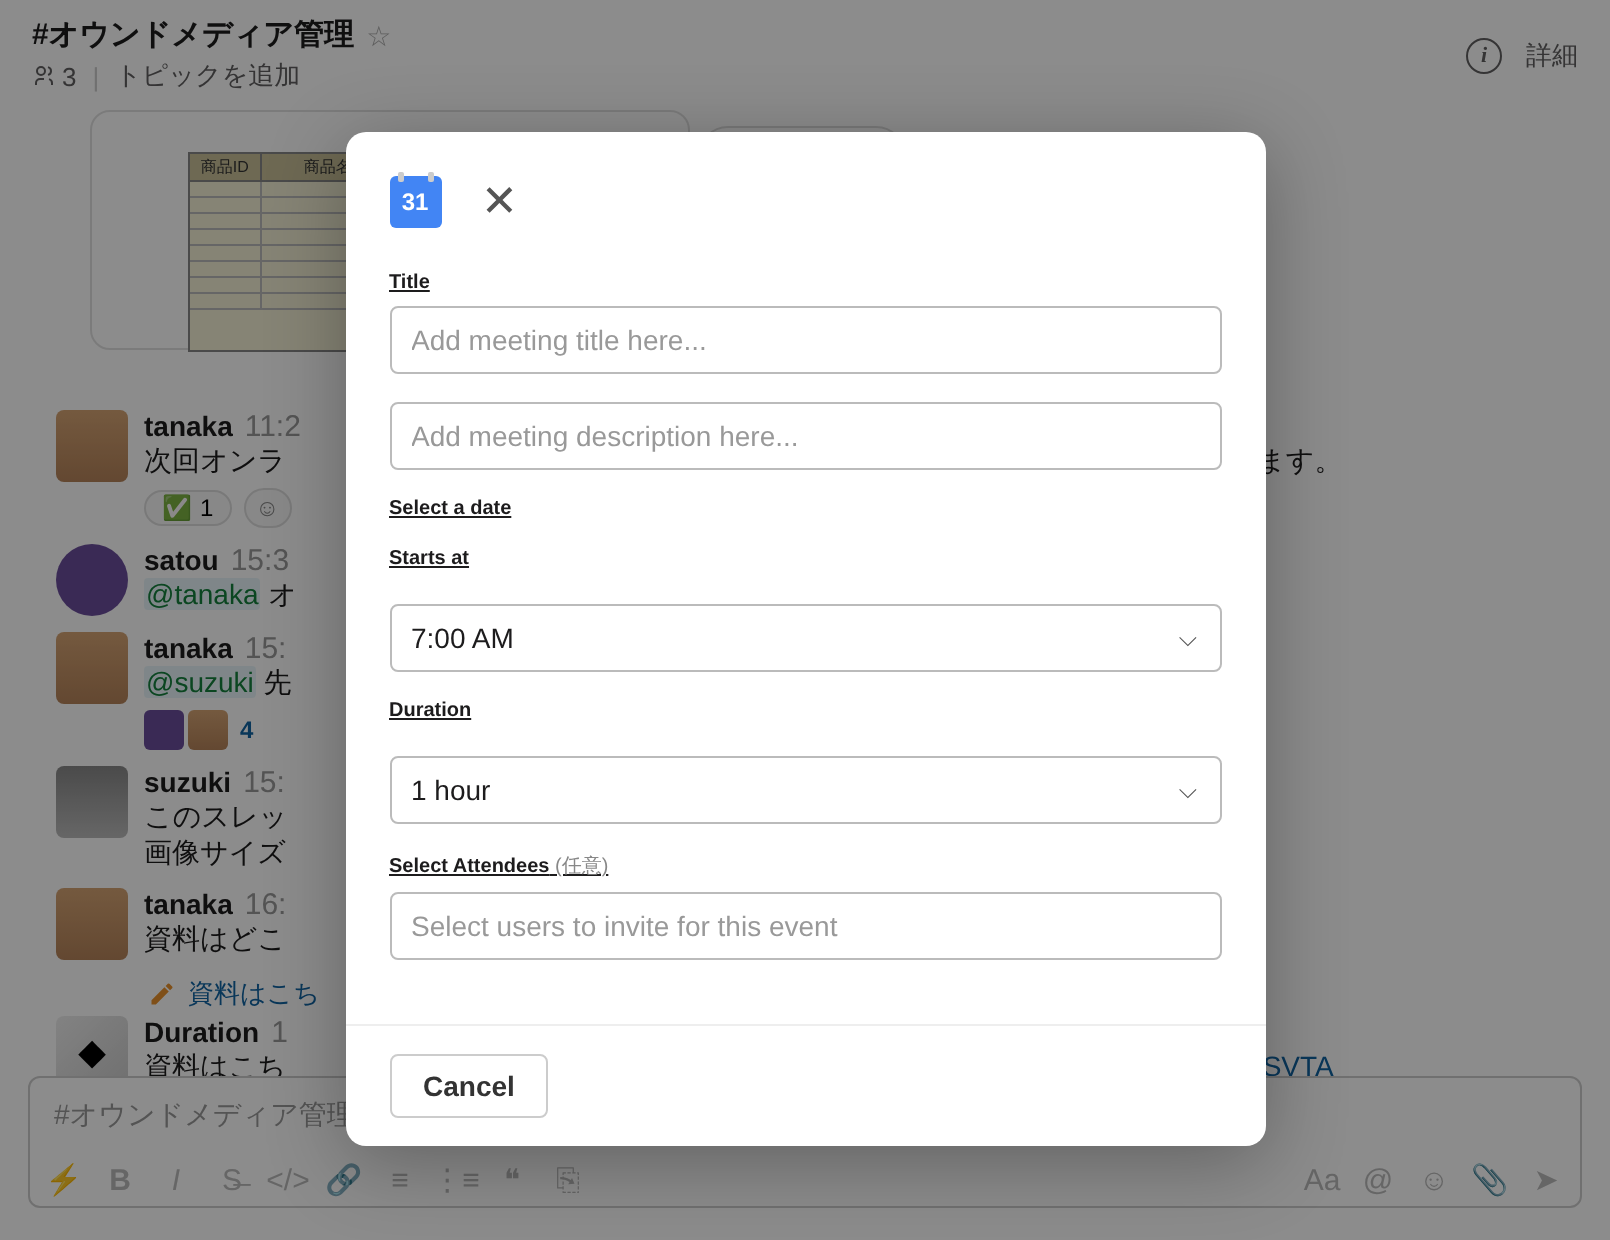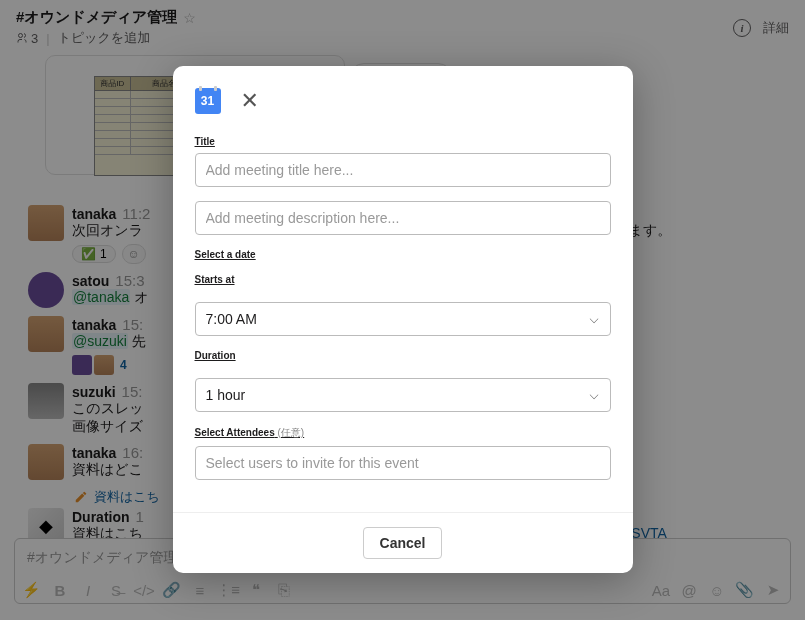--- a/index.html
+++ b/index.html
@@ -80,21 +80,21 @@
     .modal-body { padding: 0 22px 18px; overflow-y: auto; }
     .form-group { margin-bottom: 14px; }
     .form-label { font-size: 10px; font-weight: 700; color: #1d1c1d; display:block; margin-bottom: 6px; text-decoration: underline; }
     .form-label .optional { font-weight: 400; color: #888; }
     .form-input, .form-select { width: 100%; padding: 8px 10px; border: 1px solid #bbb; border-radius: 4px; font-size: 14px; color: #1d1c1d; background:#fff; font-family: inherit; }
     .form-input::placeholder { color: #999; }
     .date-input-wrap { position: relative; }
     .date-picker-icon { position: absolute; right: 10px; top: 50%; transform: translateY(-50%); width: 16px; height: 16px; color: #555; }
     .select-wrap { position: relative; margin-top: 17px; }
     .select-caret { position:absolute;right:12px;top:50%;transform:translateY(-50%);pointer-events:none;color:#555;font-size:12px; }
-    .modal-footer { display: flex; justify-content: center; gap: 10px; padding: 14px 22px; border-top: 1px solid #eee; }
+    .modal-footer { display: flex; justify-content: space-between; gap: 10px; padding: 14px 22px; border-top: 1px solid #eee; }
     .btn { padding: 7px 16px; border-radius: 4px; font-size: 14px; font-weight: 700; cursor: pointer; border: 1px solid transparent; }
     .btn-cancel { background: #fff; border-color: #ccc; color: #333; }
     .btn-create { background: #007a5a; color: #fff; }
   </style>
 </head>
 <body>
 
 <div class="channel-header">
   <div class="channel-header-left">
     <div class="channel-title-row">

